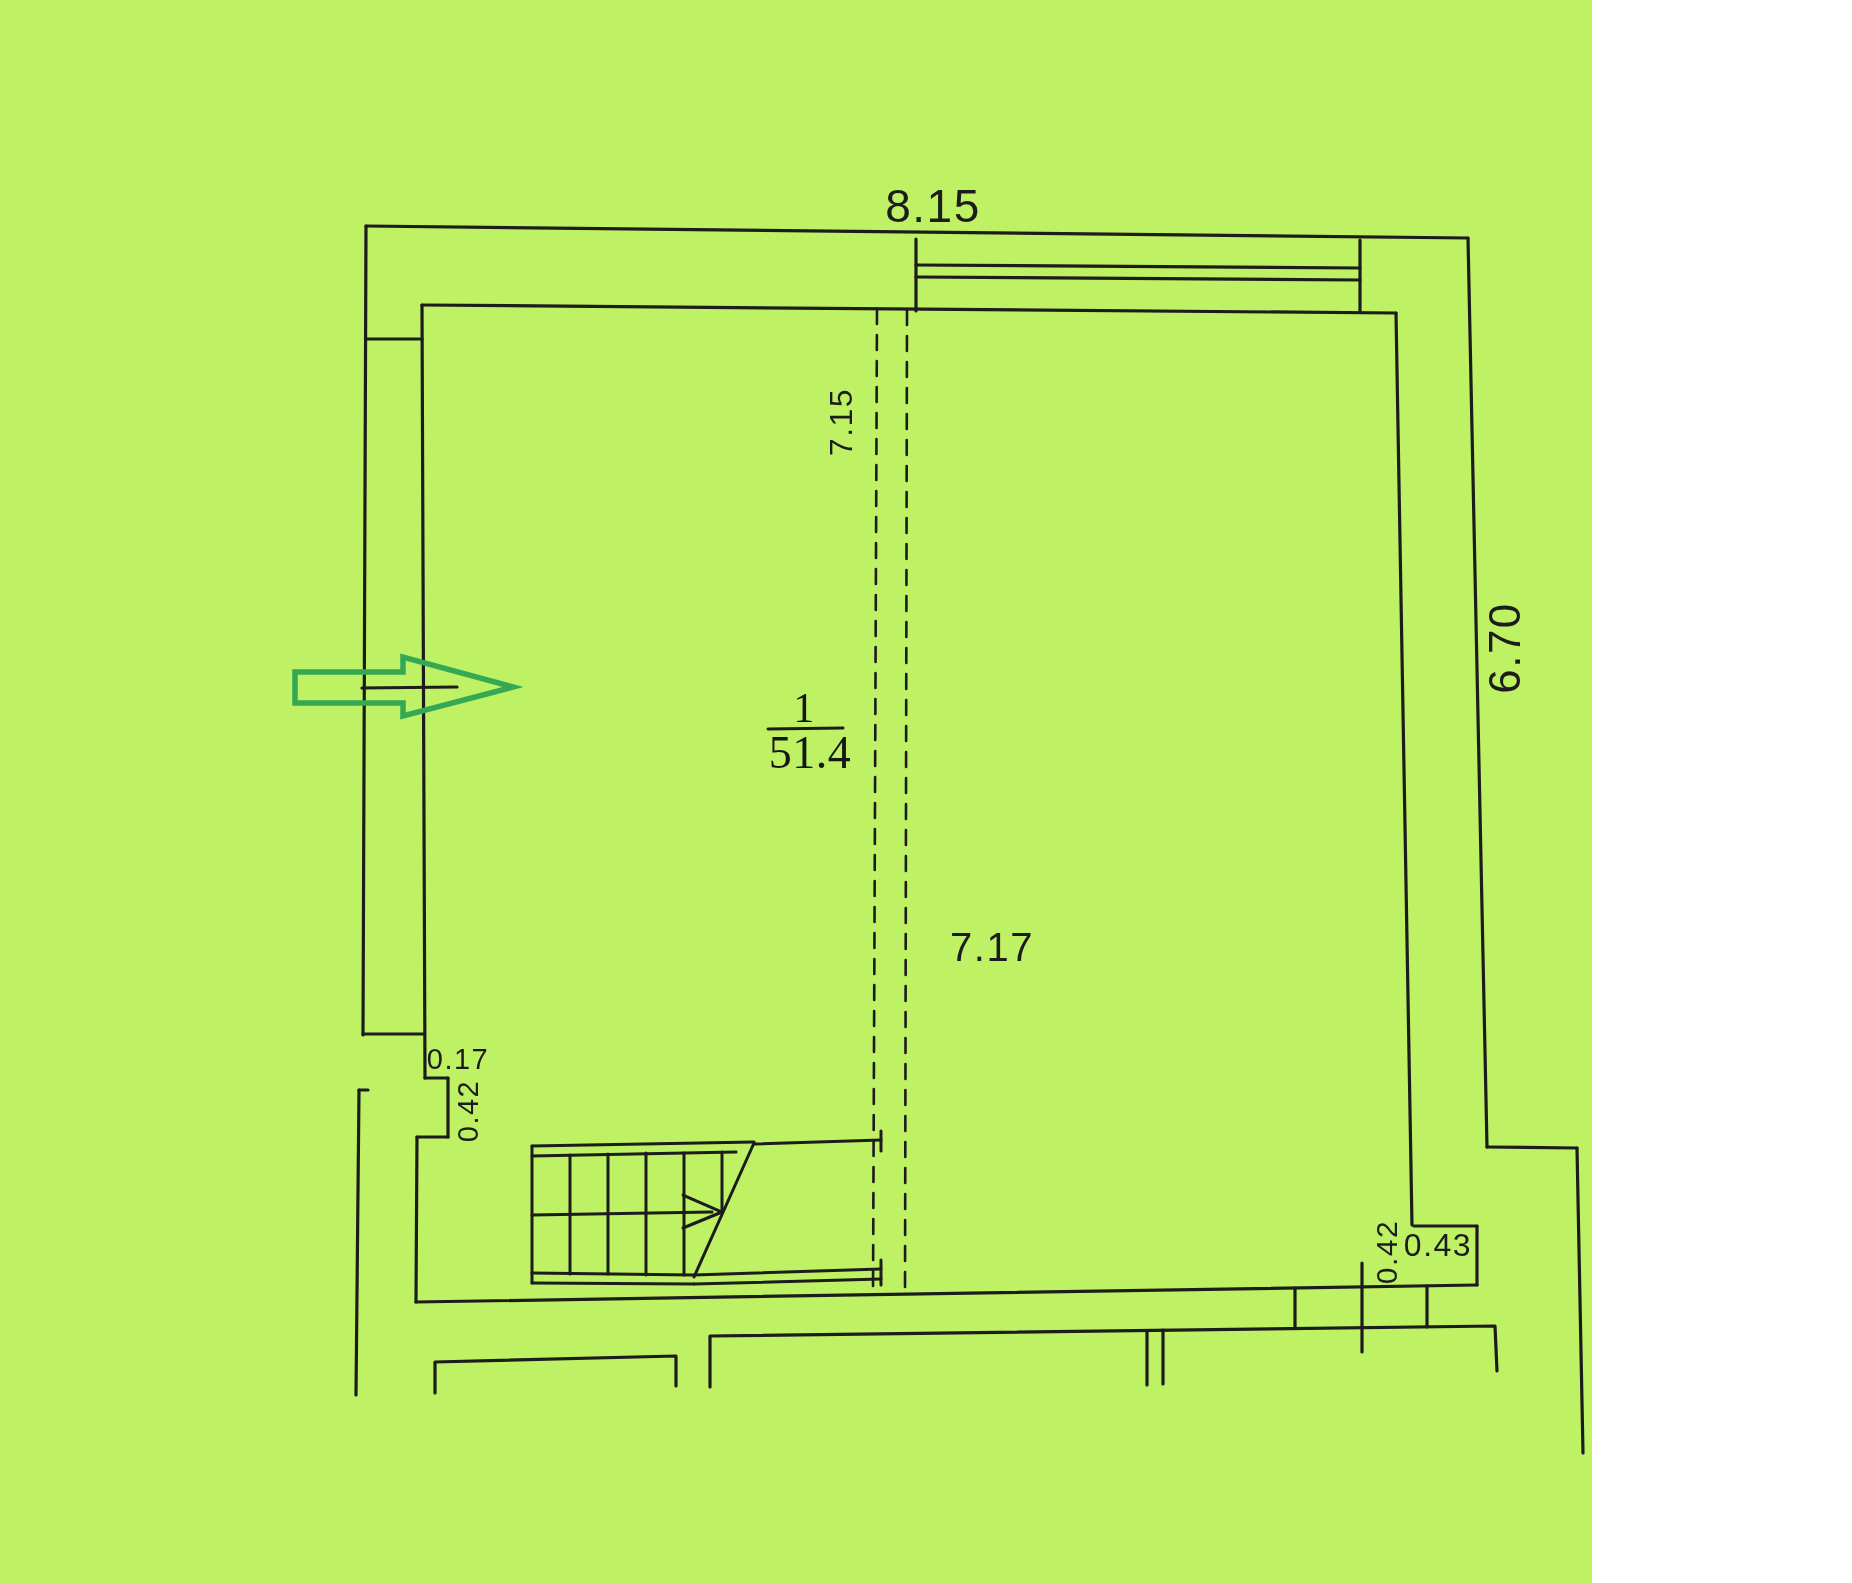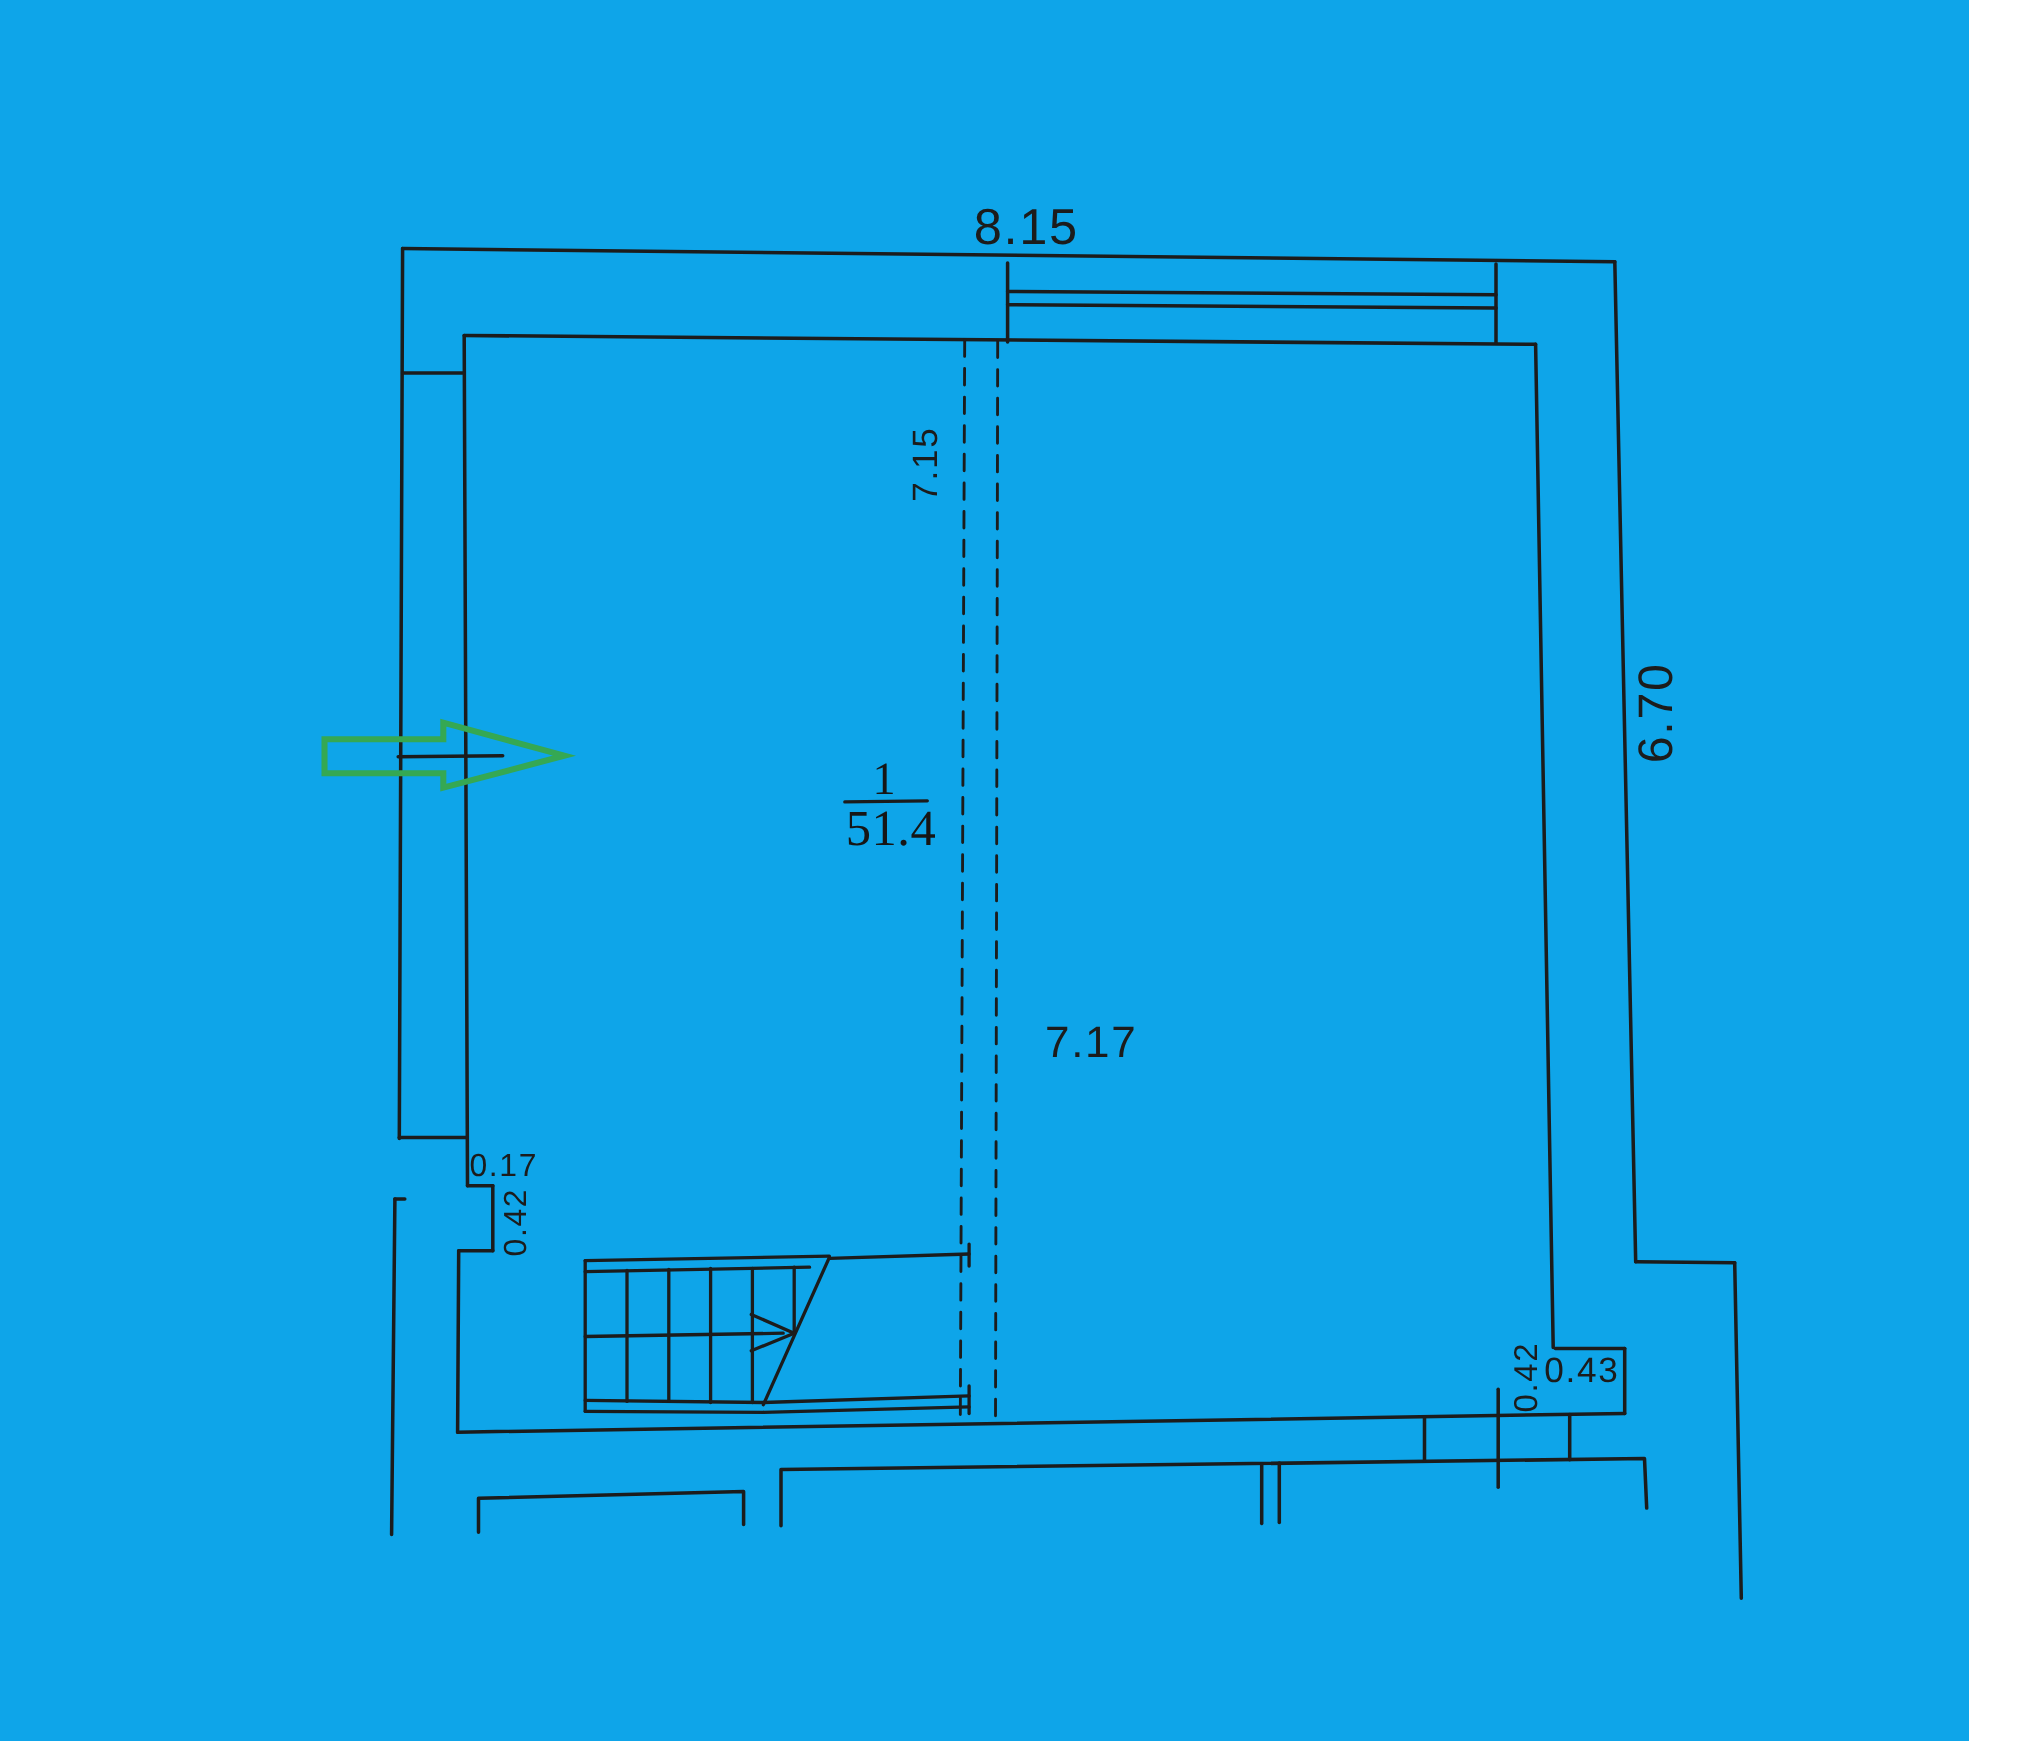--- a/index.html
+++ b/index.html
@@ -1,16 +1,16 @@
 <!DOCTYPE html>
 <html><head>
 <meta charset="utf-8">
 <style>
   html,body{margin:0;padding:0;background:#ffffff;}
-  .canvas{position:relative;width:1790px;height:1583px;background:#0ea5e9;overflow:hidden;text-decoration:underline;}
+  .canvas{position:relative;width:1592px;height:1583px;background:#bef264;overflow:hidden;text-decoration:underline;}
   svg{position:absolute;left:0;top:0;}
   .dim{font-family:"Liberation Sans", sans-serif;fill:#1c1c1c;letter-spacing:1.5px;}
   .serif{font-family:"Liberation Serif", serif;fill:#161616;letter-spacing:0.5px;}
   .ink{stroke:#1c1c1c;fill:none;stroke-linecap:round;stroke-linejoin:round;}
 </style>
 </head>
 <body>
 
 <div class="canvas">
 <svg width="1852" height="1583" viewBox="0 0 1852 1583">

